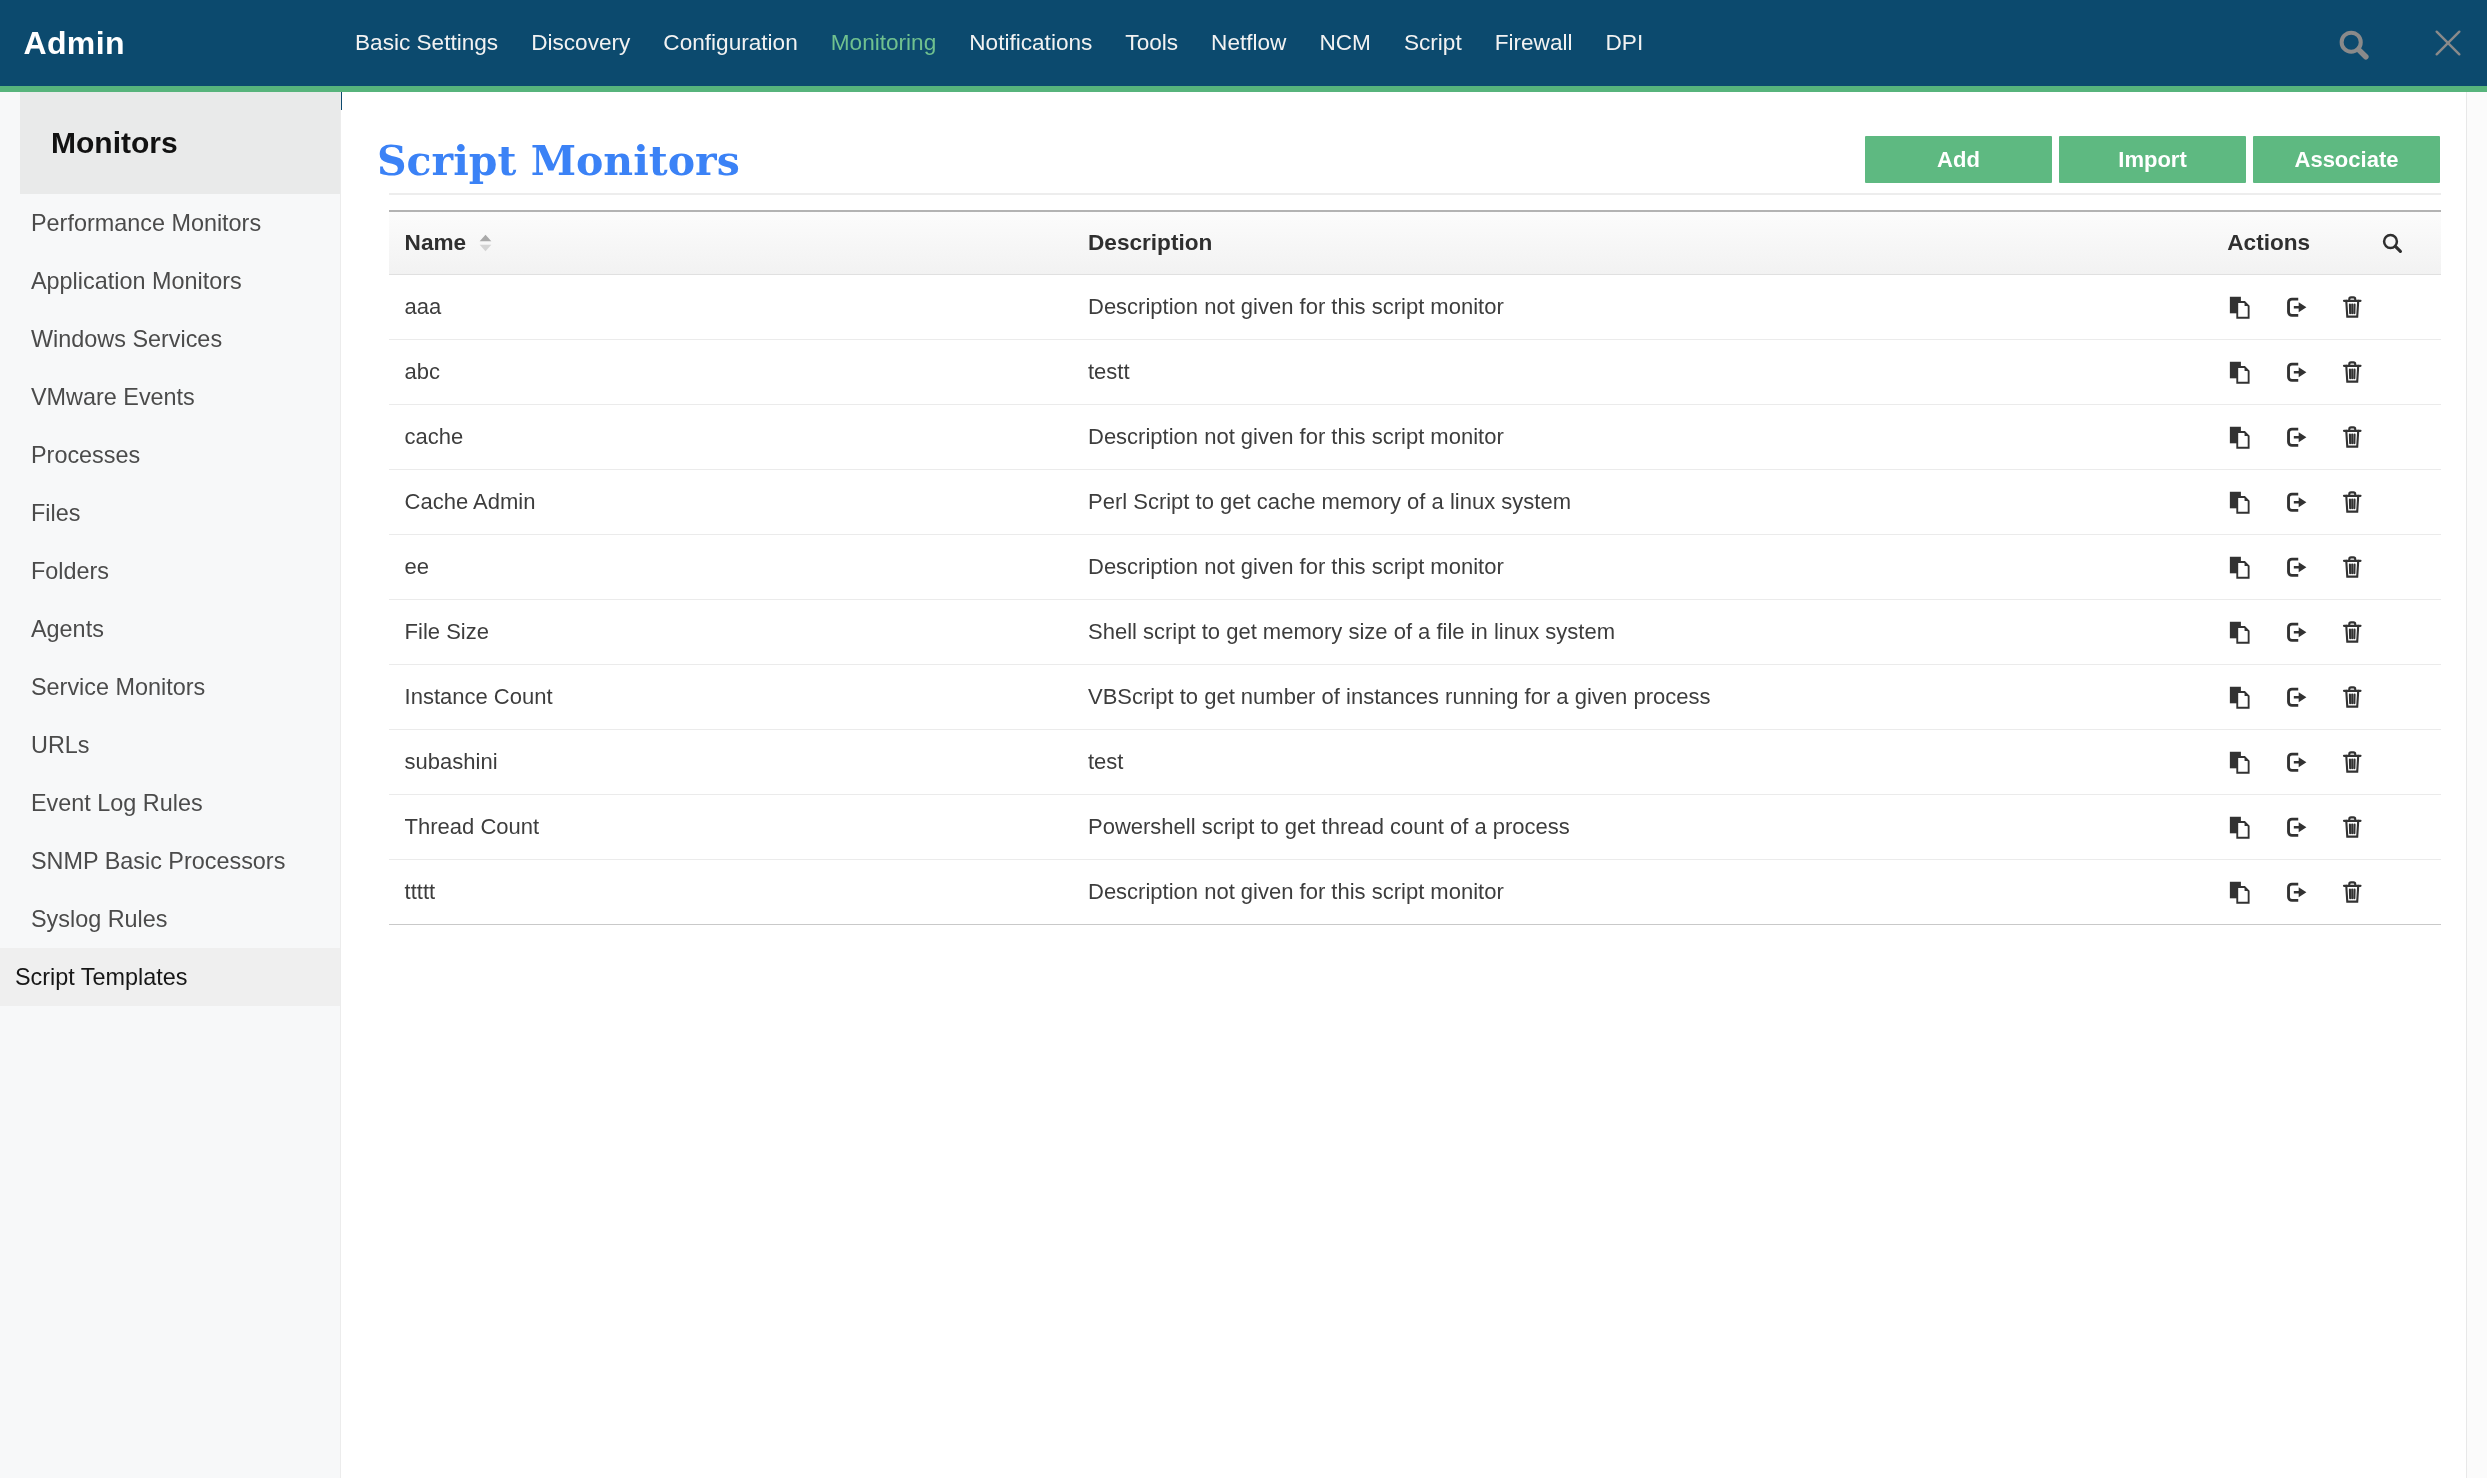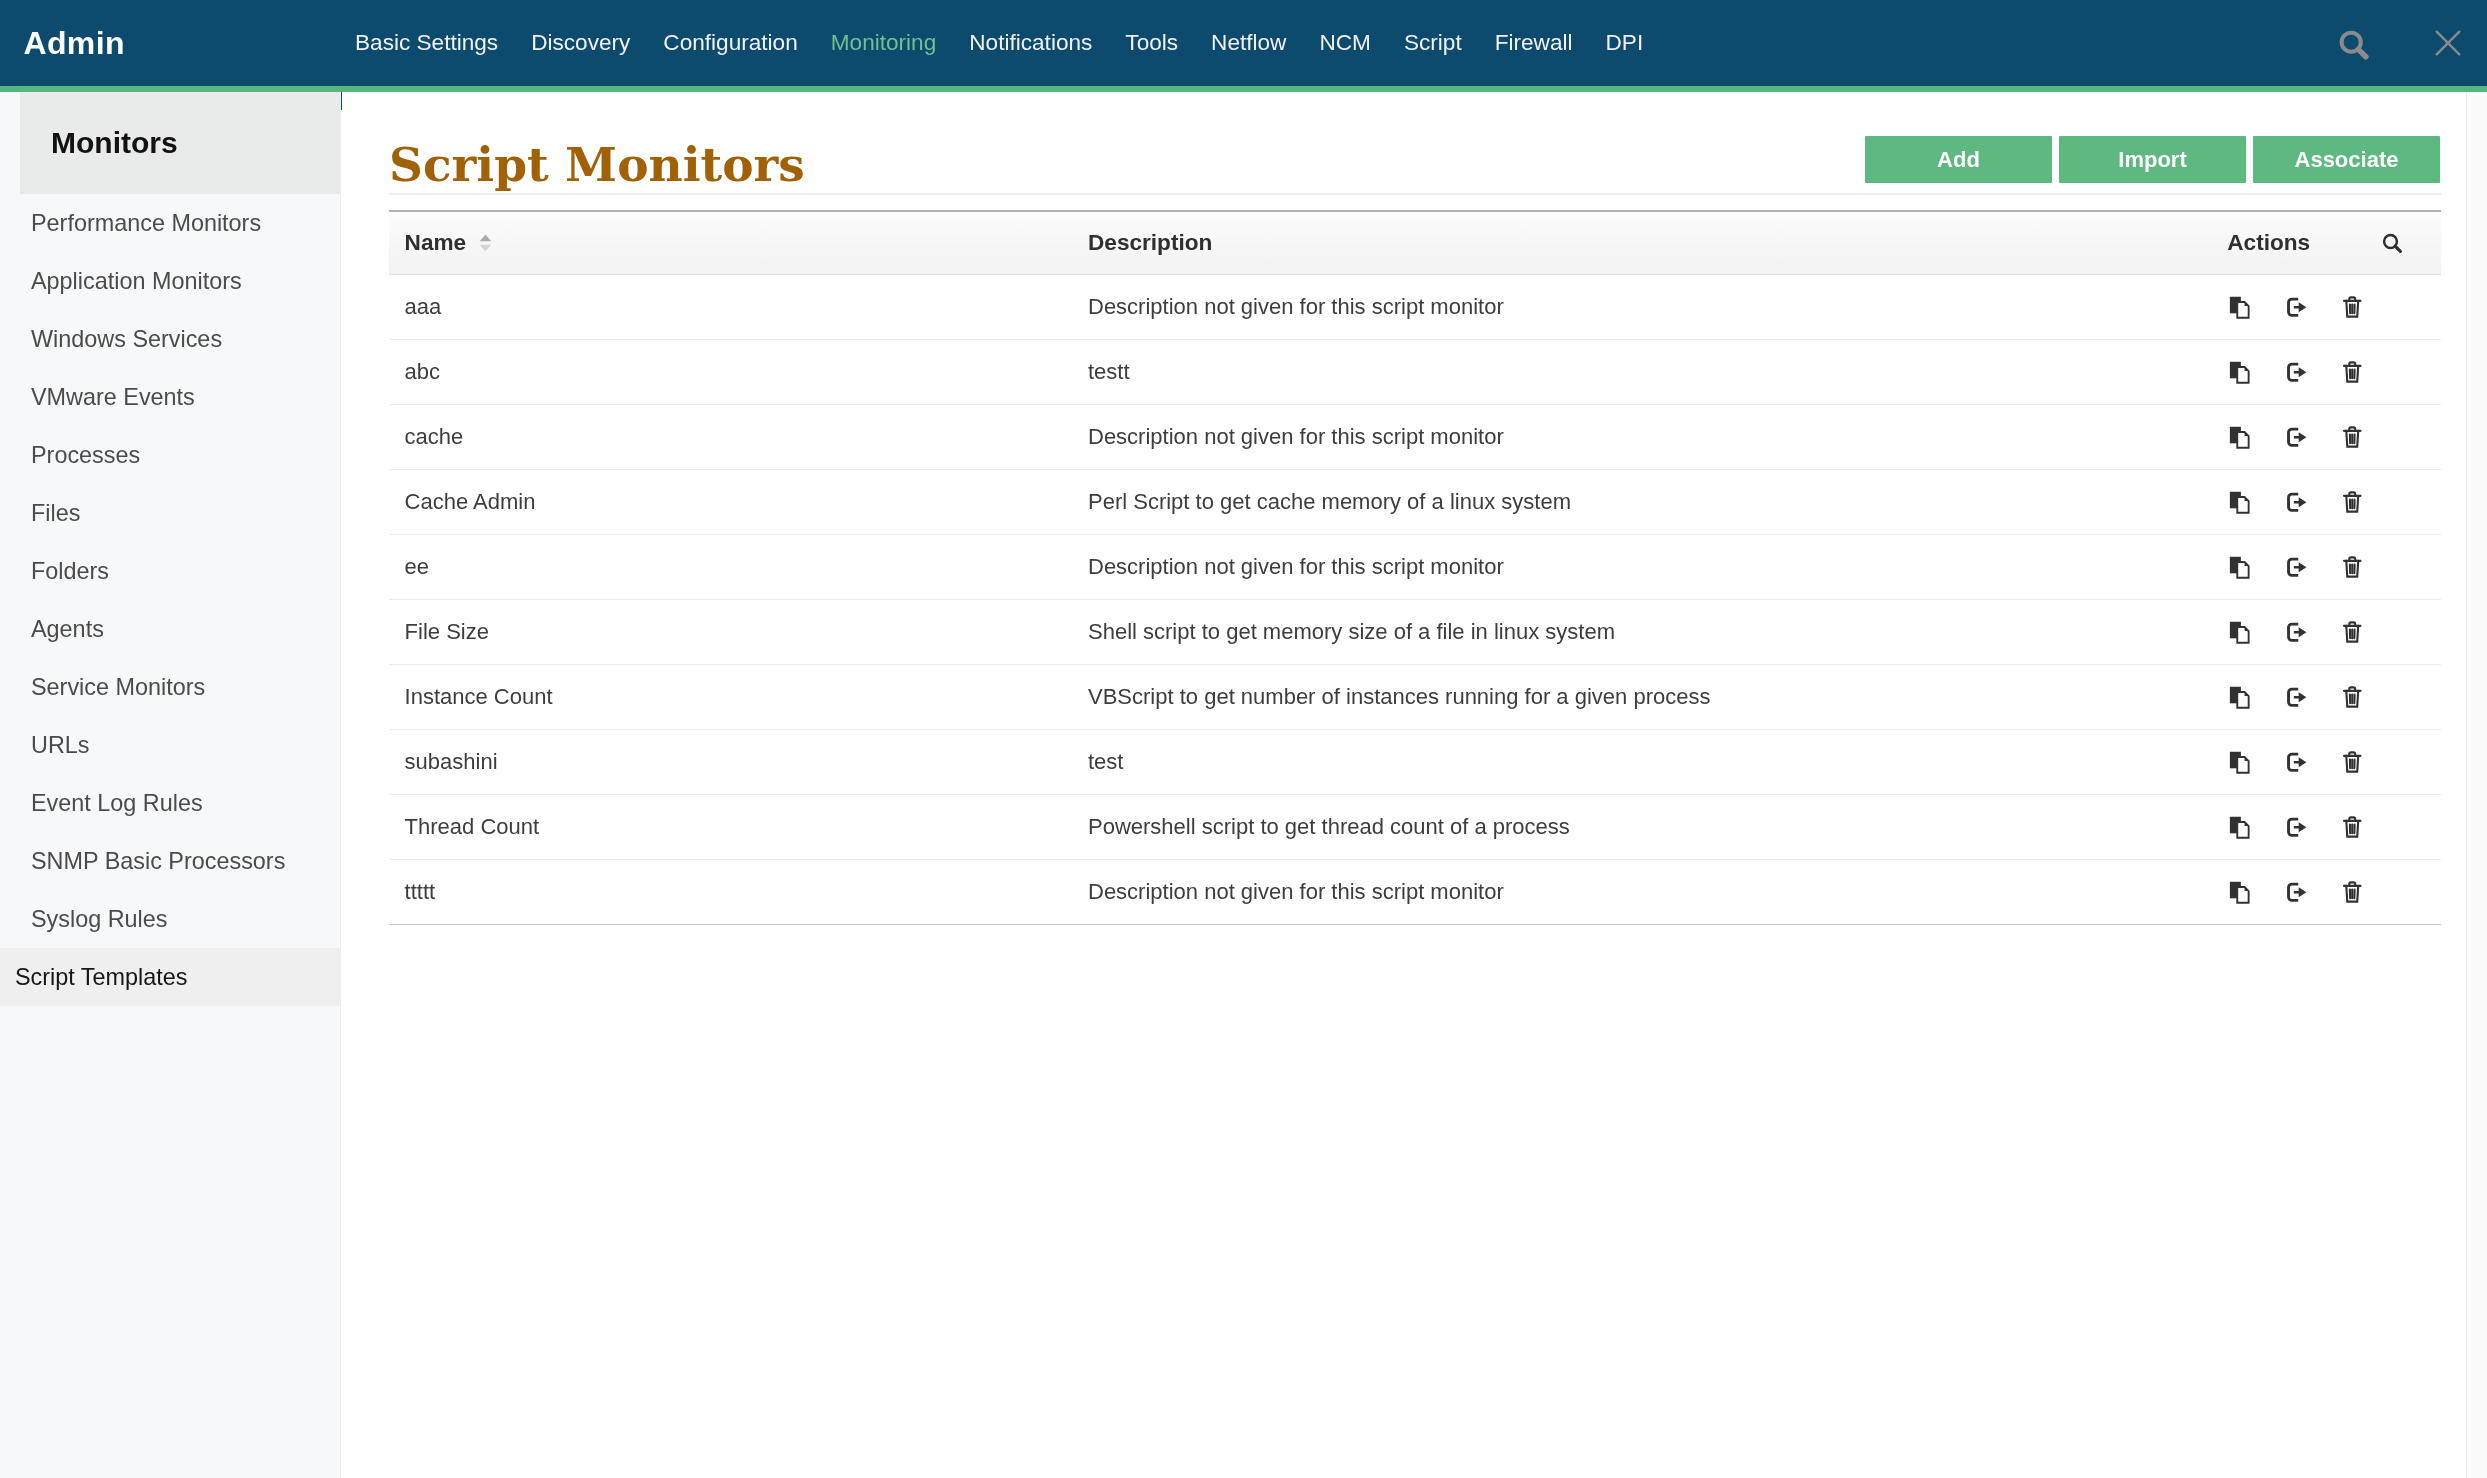--- a/index.html
+++ b/index.html
@@ -49,22 +49,22 @@
   }
   .sidebar-item {
     height:58px; display:flex; align-items:center; padding-left:31px;
     font-size:23.4px; color:#4b4b4b; cursor:pointer; white-space:nowrap;
   }
   .sidebar-item.selected { background:#efefef; color:#161616;padding-left:15px; }
 
   
   .main { position:absolute; left:342px; top:92px; width:2145px; height:1386px; background:#ffffff; }
   .page-title {
-    position:absolute; left:47px; top:45px;
-    font-family:"DejaVu Serif", serif; font-size:47px; font-weight:700; color:#a16207;
+    position:absolute; left:35px; top:45px;
+    font-family:"DejaVu Serif", serif; font-size:41px; font-weight:700; color:#3b82f6;
   }
   .btn-row {
     position:absolute; top:44px; right:47px; display:flex; gap:7px;
   }
   .btn {
     width:187px; height:47px; border:none; border-radius:1px;
     background:#5eb981; color:#ffffff; font-size:22px; font-weight:600;
     font-family:"Liberation Sans", sans-serif; cursor:pointer;
     display:flex; align-items:center; justify-content:center;
   }

